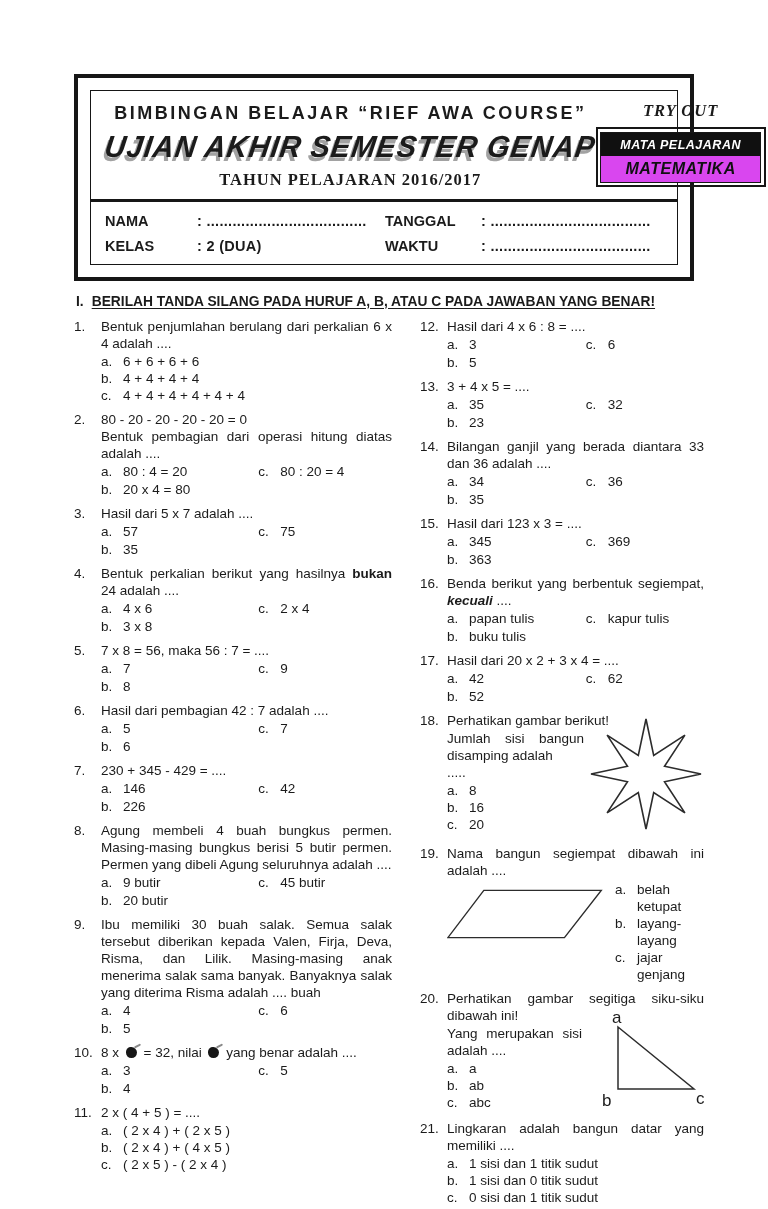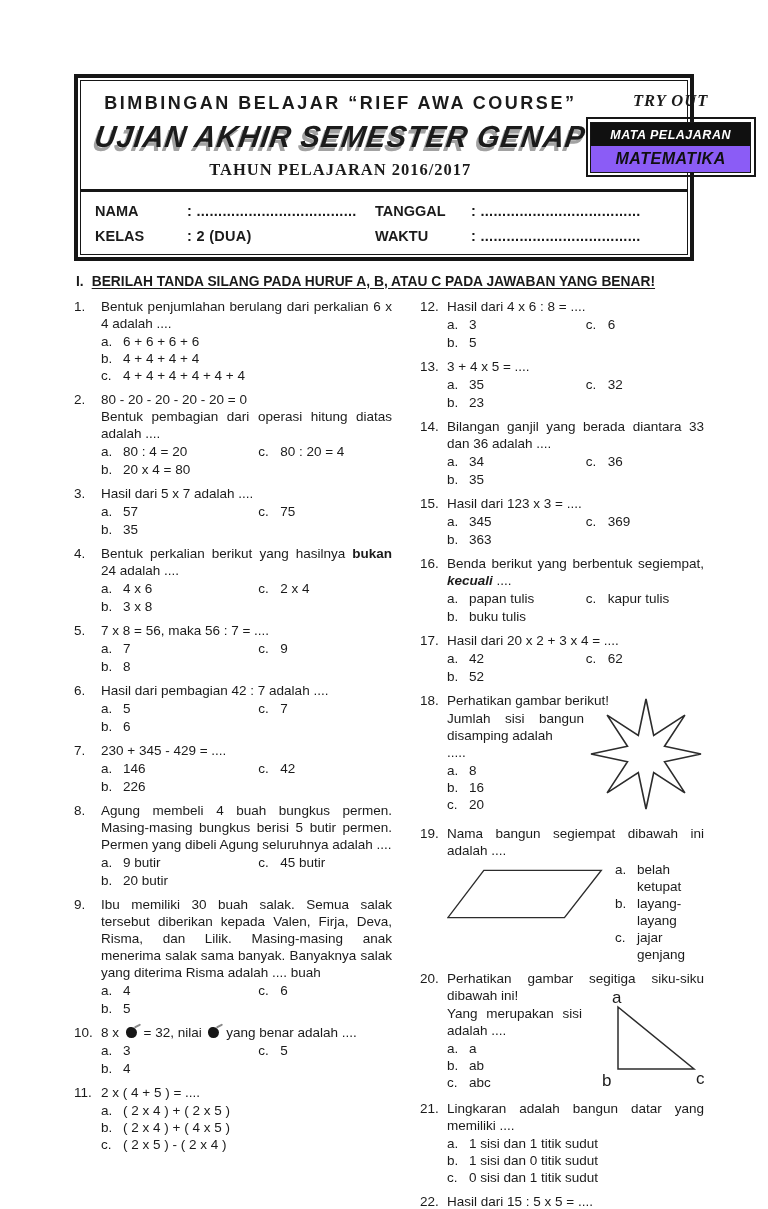--- a/index.html
+++ b/index.html
@@ -1,33 +1,33 @@
 <!DOCTYPE html>
 <html><head>
 <meta charset="utf-8">
 <style>
   * { margin:0; padding:0; box-sizing:border-box; }
   html,body { background:#ffffff; }
   body { width:768px; height:1209px; font-family:"Liberation Sans", sans-serif; color:#1b1b1b; overflow:hidden; }
   .page { width:768px; height:1209px; padding:74px 64px 0 74px; background:#fff; position:relative; }
 
   
-  .hbox { border:4px solid #161616; padding:2px; margin-right:10px; }
+  .hbox { border:4px solid #161616; padding:12px; margin-right:10px; }
   .hbox-inner { border:1.5px solid #161616; padding:10px 14px 10px; }
   .head-top { display:flex; align-items:stretch; }
   .head-left { flex:1; text-align:center; padding-top:2px; }
   .course-line { font-weight:bold; font-size:18px; letter-spacing:2.5px; white-space:nowrap; }
   .exam-title { display:inline-block; font-style:italic; font-weight:bold; font-size:29px; letter-spacing:1px; transform:skewX(-8deg) scaleY(1.05); text-shadow:-2px 3px 0 #a2a2a2; margin:7px 0 6px; white-space:nowrap; }
   .year-line { font-family:"Liberation Serif", serif; font-weight:bold; font-size:16.5px; letter-spacing:1px; }
   .head-right { width:172px; display:flex; flex-direction:column; align-items:center; }
   .try-out { font-family:"Liberation Serif", serif; font-weight:bold; font-style:italic; font-size:16.5px; letter-spacing:1px; margin-bottom:6px; }
   .subject-box { width:170px; border:2.5px solid #161616; padding:2.5px;font-style:italic; }
   .subject-box-inner { border:1.5px solid #161616; }
   .subject-label { background:#101010; color:#fff; font-weight:bold; font-size:12.5px; text-align:center; padding:5px 0 4px; letter-spacing:0.5px; }
-  .subject-value { background:#8b5cf6; color:#101010; font-weight:bold; font-size:16px; text-align:center; padding:4px 0 4px; letter-spacing:0.5px; }
+  .subject-value { background:#d946ef; color:#101010; font-weight:bold; font-size:16px; text-align:center; padding:4px 0 4px; letter-spacing:0.5px; }
   .head-sep { height:2.5px; background:#161616; margin:9px -14px 0; }
   .form-grid { display:grid; grid-template-columns:92px 188px 96px 1fr; row-gap:9px; padding-top:11px; font-size:14.5px; font-weight:600; }
   .form-grid .fval { font-weight:600; letter-spacing:0.3px; }
 
   
   .section-line { margin:13px 0 9px 2px; font-size:13.8px; font-weight:bold; }
   .section-line .numeral { margin-right:8px; }
   .section-line .sec-title { text-decoration:underline; text-underline-offset:2px; }
 
   

